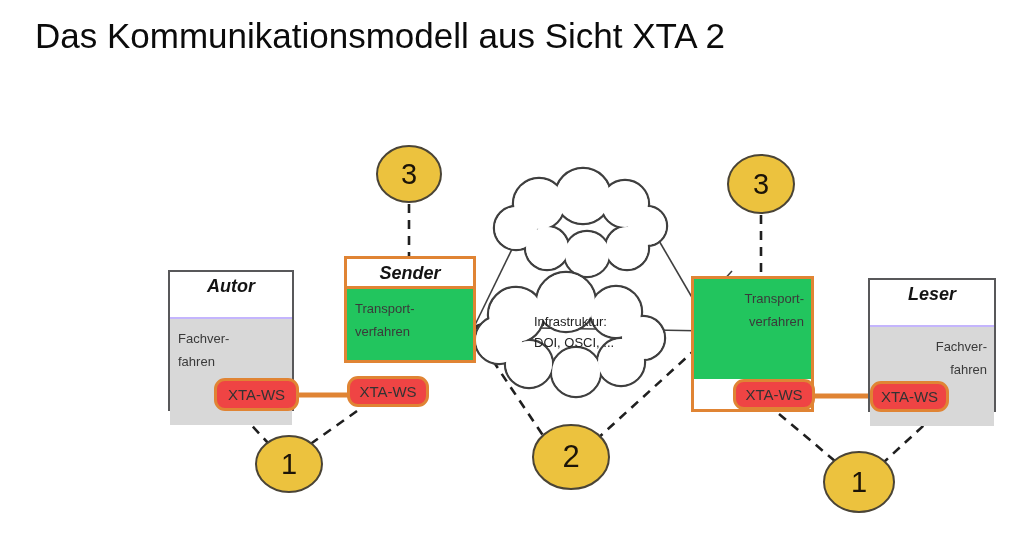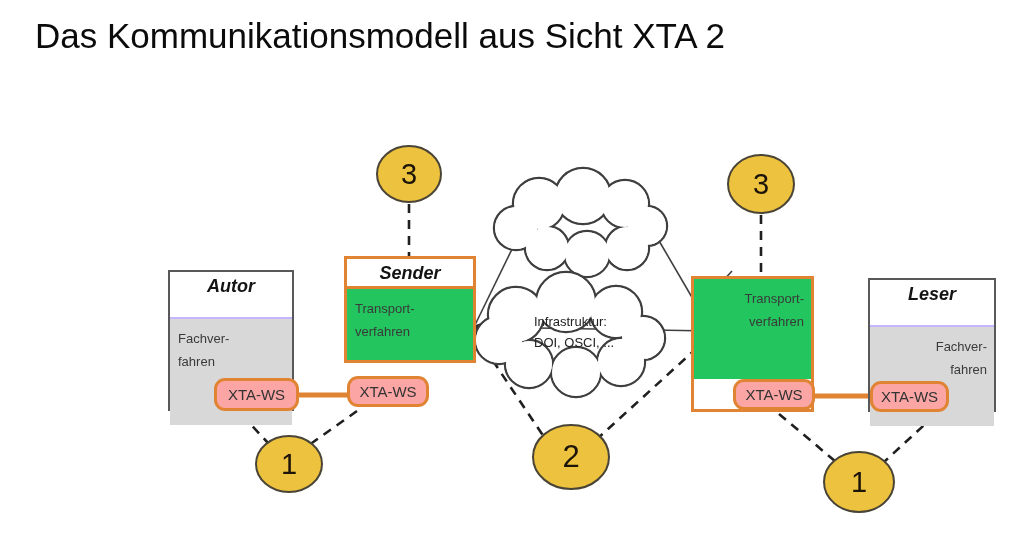--- a/index.html
+++ b/index.html
@@ -25,21 +25,21 @@
   .orange .actor-header{border-bottom:3px solid #e08434;height:30px;}
   .actor-body{
     box-sizing:border-box;width:100%;font-size:13px;line-height:23px;color:#3a3a3a;
     padding:8px 7px 0 8px;
   }
   .actor-body.fill-gray{background:#d8d8d8;height:calc(100% - 31px);}
   .actor-body.fill-white{background:#22c55e;height:calc(100% - 30px);}
   .actor-body.align-right{text-align:right;}
 
   .xta-chip{
-    position:absolute;z-index:3;box-sizing:border-box;background:#fca5a5;
+    position:absolute;z-index:3;box-sizing:border-box;background:#ef4444;
     border:3px solid #e08434;border-radius:11px;
     display:flex;align-items:center;justify-content:center;
     font-size:15px;color:#333333;
   }
 
   .cloud-text{
     position:absolute;z-index:2;font-size:14px;line-height:20px;color:#222222;
     white-space:nowrap;
   }
   .step-marker{

